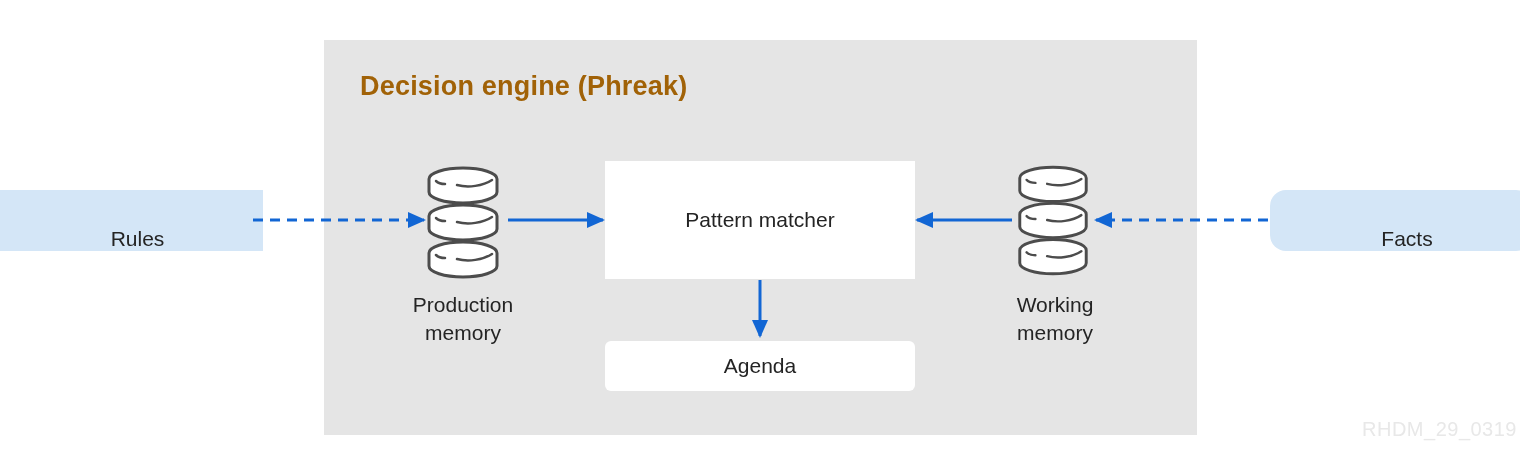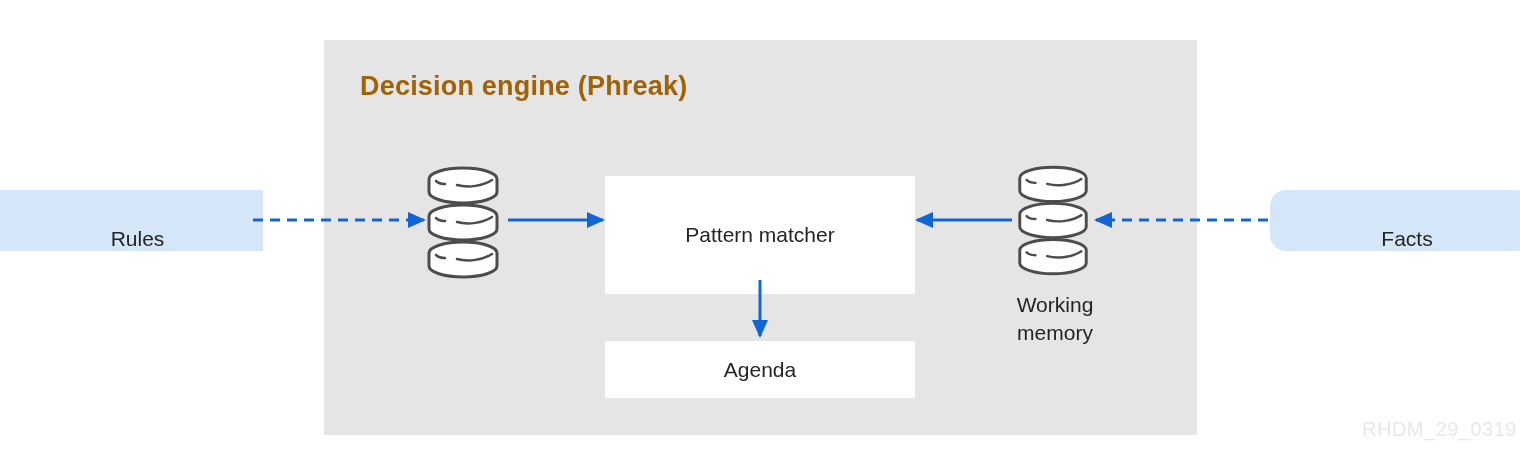--- a/index.html
+++ b/index.html
@@ -34,22 +34,22 @@
     font-size:21px;color:var(--text-dark);padding-left:12px;
   }
   .node-rules{left:0;top:190px;width:251px;}
   .node-facts{left:1270px;top:190px;width:250px;border-radius:16px;}
   .white-node{
     position:absolute;left:605px;width:310px;
     background:#ffffff;
     display:flex;align-items:center;justify-content:center;
     font-size:21px;color:var(--text-dark);
   }
-  .node-pattern-matcher{top:176px;height:118px;}
-  .node-agenda{top:341px;height:57px;}
+  .node-pattern-matcher{top:161px;height:118px;}
+  .node-agenda{top:341px;height:50px;border-radius:6px;}
   .db-icon{position:absolute;}
   .db-icon.production{left:419px;top:166px;width:88px;height:113px;}
   .db-icon.working{left:1010px;top:165px;width:86px;height:111px;}
   .db-can{fill:#ffffff;stroke:var(--icon-stroke);stroke-width:3;}
   .db-detail{fill:none;stroke:var(--icon-stroke);stroke-width:2.5;stroke-linecap:round;}
   .db-label{
     position:absolute;text-align:center;
     font-size:21px;line-height:28px;color:var(--text-dark);
   }
   .db-label.production{left:383px;top:291px;width:160px;}
@@ -103,20 +103,21 @@
     <path class="db-detail" d="M17 15 c2 2 5 3 9 3"></path>
     <path class="db-detail" d="M38 19 c11 3 26 1 35 -5"></path>
     <path class="db-can" d="M10 50 a34 11 0 0 1 68 0 v13 a34 11 0 0 1 -68 0 z"></path>
     <path class="db-detail" d="M17 52 c2 2 5 3 9 3"></path>
     <path class="db-detail" d="M38 56 c11 3 26 1 35 -5"></path>
     <path class="db-can" d="M10 87 a34 11 0 0 1 68 0 v13 a34 11 0 0 1 -68 0 z"></path>
     <path class="db-detail" d="M17 89 c2 2 5 3 9 3"></path>
     <path class="db-detail" d="M38 93 c11 3 26 1 35 -5"></path>
   </svg>
 
+  <div class="db-label production">Production memory</div>
   <div class="db-label working">Working memory</div>
 
   <svg class="edges" viewBox="0 0 1520 470">
     <defs>
       <marker id="arrow" viewBox="0 0 18 16" markerWidth="18" markerHeight="16" refX="16" refY="8" orient="auto" markerUnits="userSpaceOnUse">
         <path class="arrowhead" d="M0,0 L18,8 L0,16 Z"></path>
       </marker>
     </defs>
     <line class="edge dashed" x1="253" y1="220" x2="424" y2="220" marker-end="url(#arrow)"></line>
     <line class="edge" x1="508" y1="220" x2="603" y2="220" marker-end="url(#arrow)"></line>

